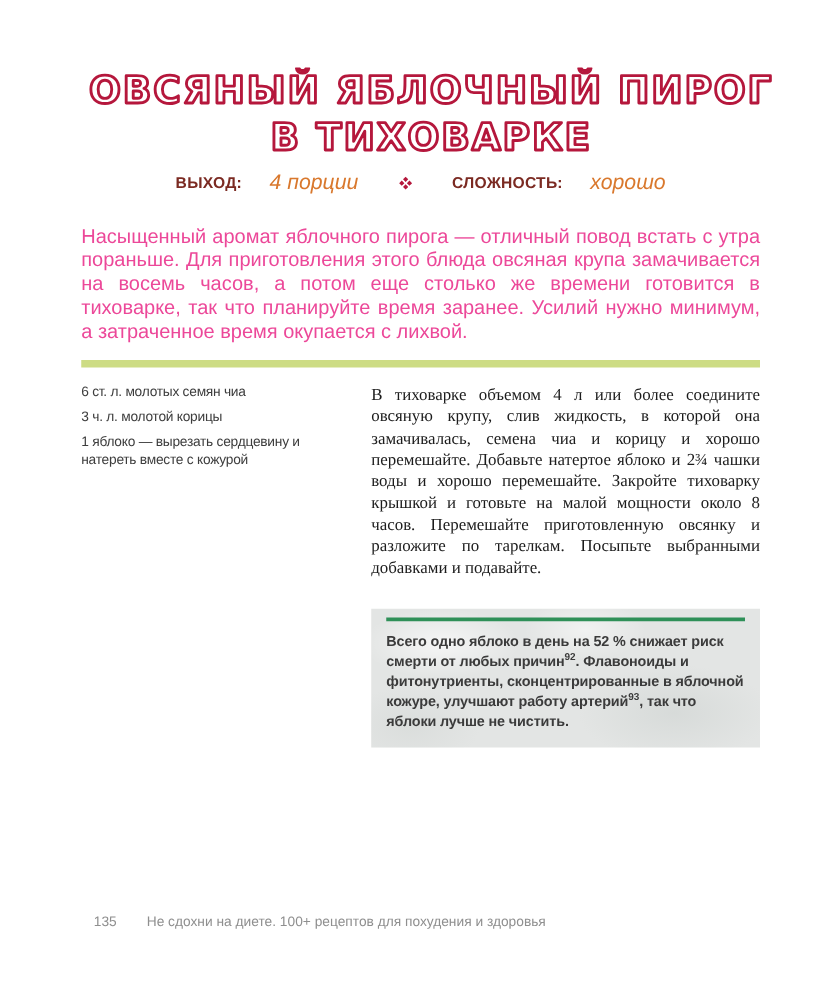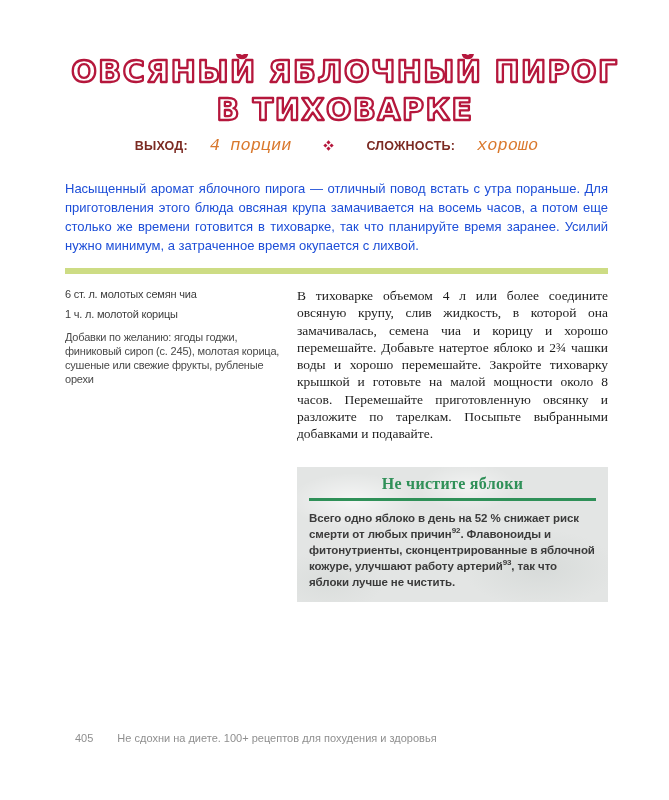--- a/index.html
+++ b/index.html
@@ -29,29 +29,29 @@
   
   .meta-line {
     display: flex; justify-content: center; align-items: center;
     gap: 26px; margin-top: 6px;
   }
   .meta-label {
     font-weight: bold; font-size: 12.5px; color: #7b2a22;
     letter-spacing: 0.2px;
   }
   .meta-value {
-    font-family: Liberation Mono, monospace; font-style: italic;
+    font-family: Liberation Sans, sans-serif; font-style: italic;
     font-size: 17px; color: #d9782d; margin-left: -4px;
   }
   .diamond-svg { display: block; margin: 0 6px; }
 
   
   .intro {
-    margin: 24px 0 0; color: #1d4ed8;
-    font-size: 13px; line-height: 19px; text-align: justify;
+    margin: 24px 0 0; color: #ec4899;
+    font-size: 16px; line-height: 19px; text-align: justify;
   }
 
   
   .divider-bar { height: 6px; background: #cddc84; margin-top: 13px; }
 
   
   .columns { display: flex; margin-top: 13px; }
   .col-left { flex: 0 0 218px; margin-right: 14px; }
   .col-right { flex: 1; }
 
@@ -125,33 +125,32 @@
     <span class="meta-value">хорошо</span>
   </div>
 
   <p class="intro">Насыщенный аромат яблочного пирога — отличный повод встать с утра пораньше. Для приготовления этого блюда овсяная крупа замачивается на восемь часов, а потом еще столько же времени готовится в тиховарке, так что планируйте время заранее. Усилий нужно минимум, а затраченное время окупается с лихвой.</p>
 
   <div class="divider-bar"></div>
 
   <div class="columns">
     <div class="col-left">
       <p class="ingredient">6 ст. л. молотых семян чиа</p>
-      <p class="ingredient">1 ч. л. молотой корицы</p>
-      <p class="ingredient optional">Добавки по желанию: ягоды годжи, финиковый сироп (с. 245), молотая корица, сушеные или свежие фрукты, рубленые орехи</p>
+      <p class="ingredient">3 ч. л. молотой корицы</p>
+      <p class="ingredient">1 яблоко — вырезать сердцевину и натереть вместе с кожурой</p>
     </div>
 
     <div class="col-right">
       <p class="instructions">В тиховарке объемом 4 л или более соедините овсяную крупу, слив жидкость, в которой она замачивалась, семена чиа и корицу и хорошо перемешайте. Добавьте натертое яблоко и 2¾ чашки воды и хорошо перемешайте. Закройте тиховарку крышкой и готовьте на малой мощности около 8 часов. Перемешайте приготовленную овсянку и разложите по тарелкам. Посыпьте выбранными добавками и подавайте.</p>
 
       <div class="tip-box">
-        <div class="tip-title">Не чистите яблоки</div>
         <div class="tip-rule"></div>
         <p class="tip-body"><span>Всего одно яблоко в день на 52 % снижает риск смерти от любых причин</span><sup>92</sup><span>. Флавоноиды и фитонутриенты, сконцентрированные в яблочной кожуре, улучшают работу артерий</span><sup>93</sup><span>, так что яблоки лучше не чистить.</span></p>
       </div>
     </div>
   </div>
 
 </div>
 
 <div class="footer">
-  <span>405</span>
+  <span>135</span>
   <span>Не сдохни на диете. 100+ рецептов для похудения и здоровья</span>
 </div>
 
 </body></html>

